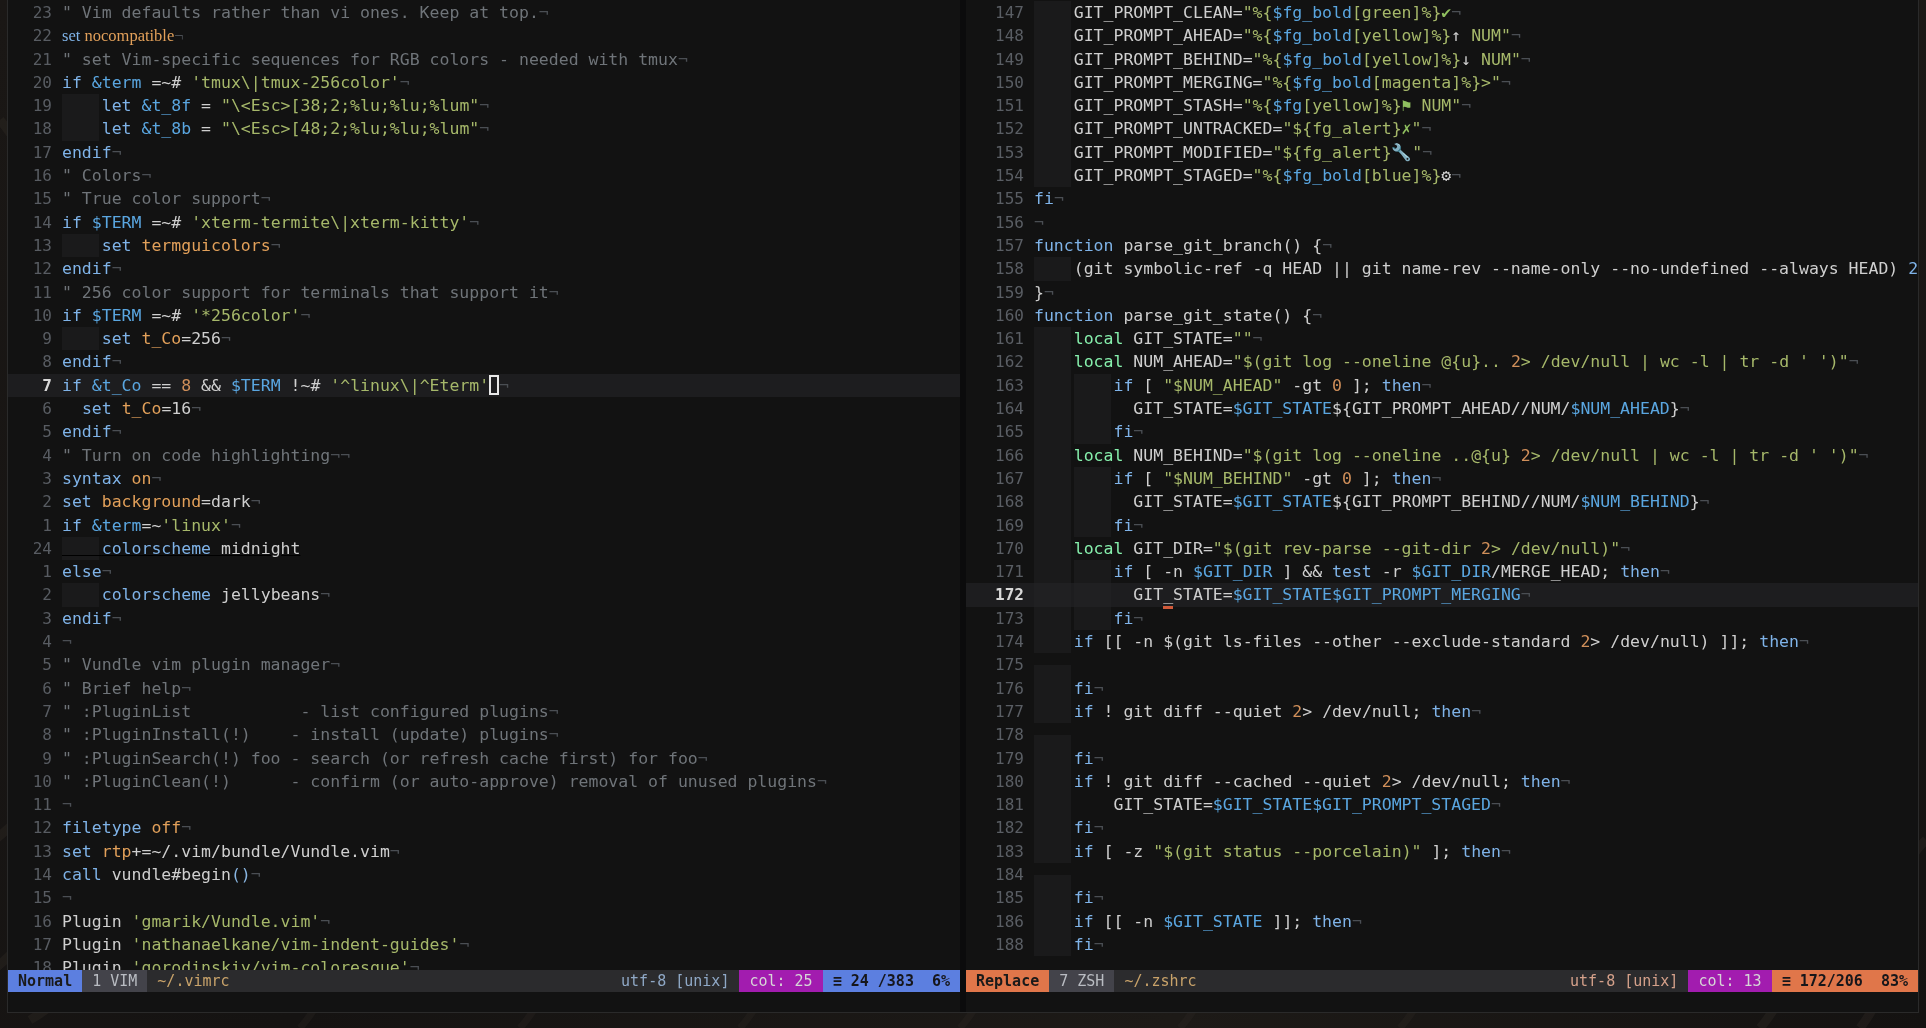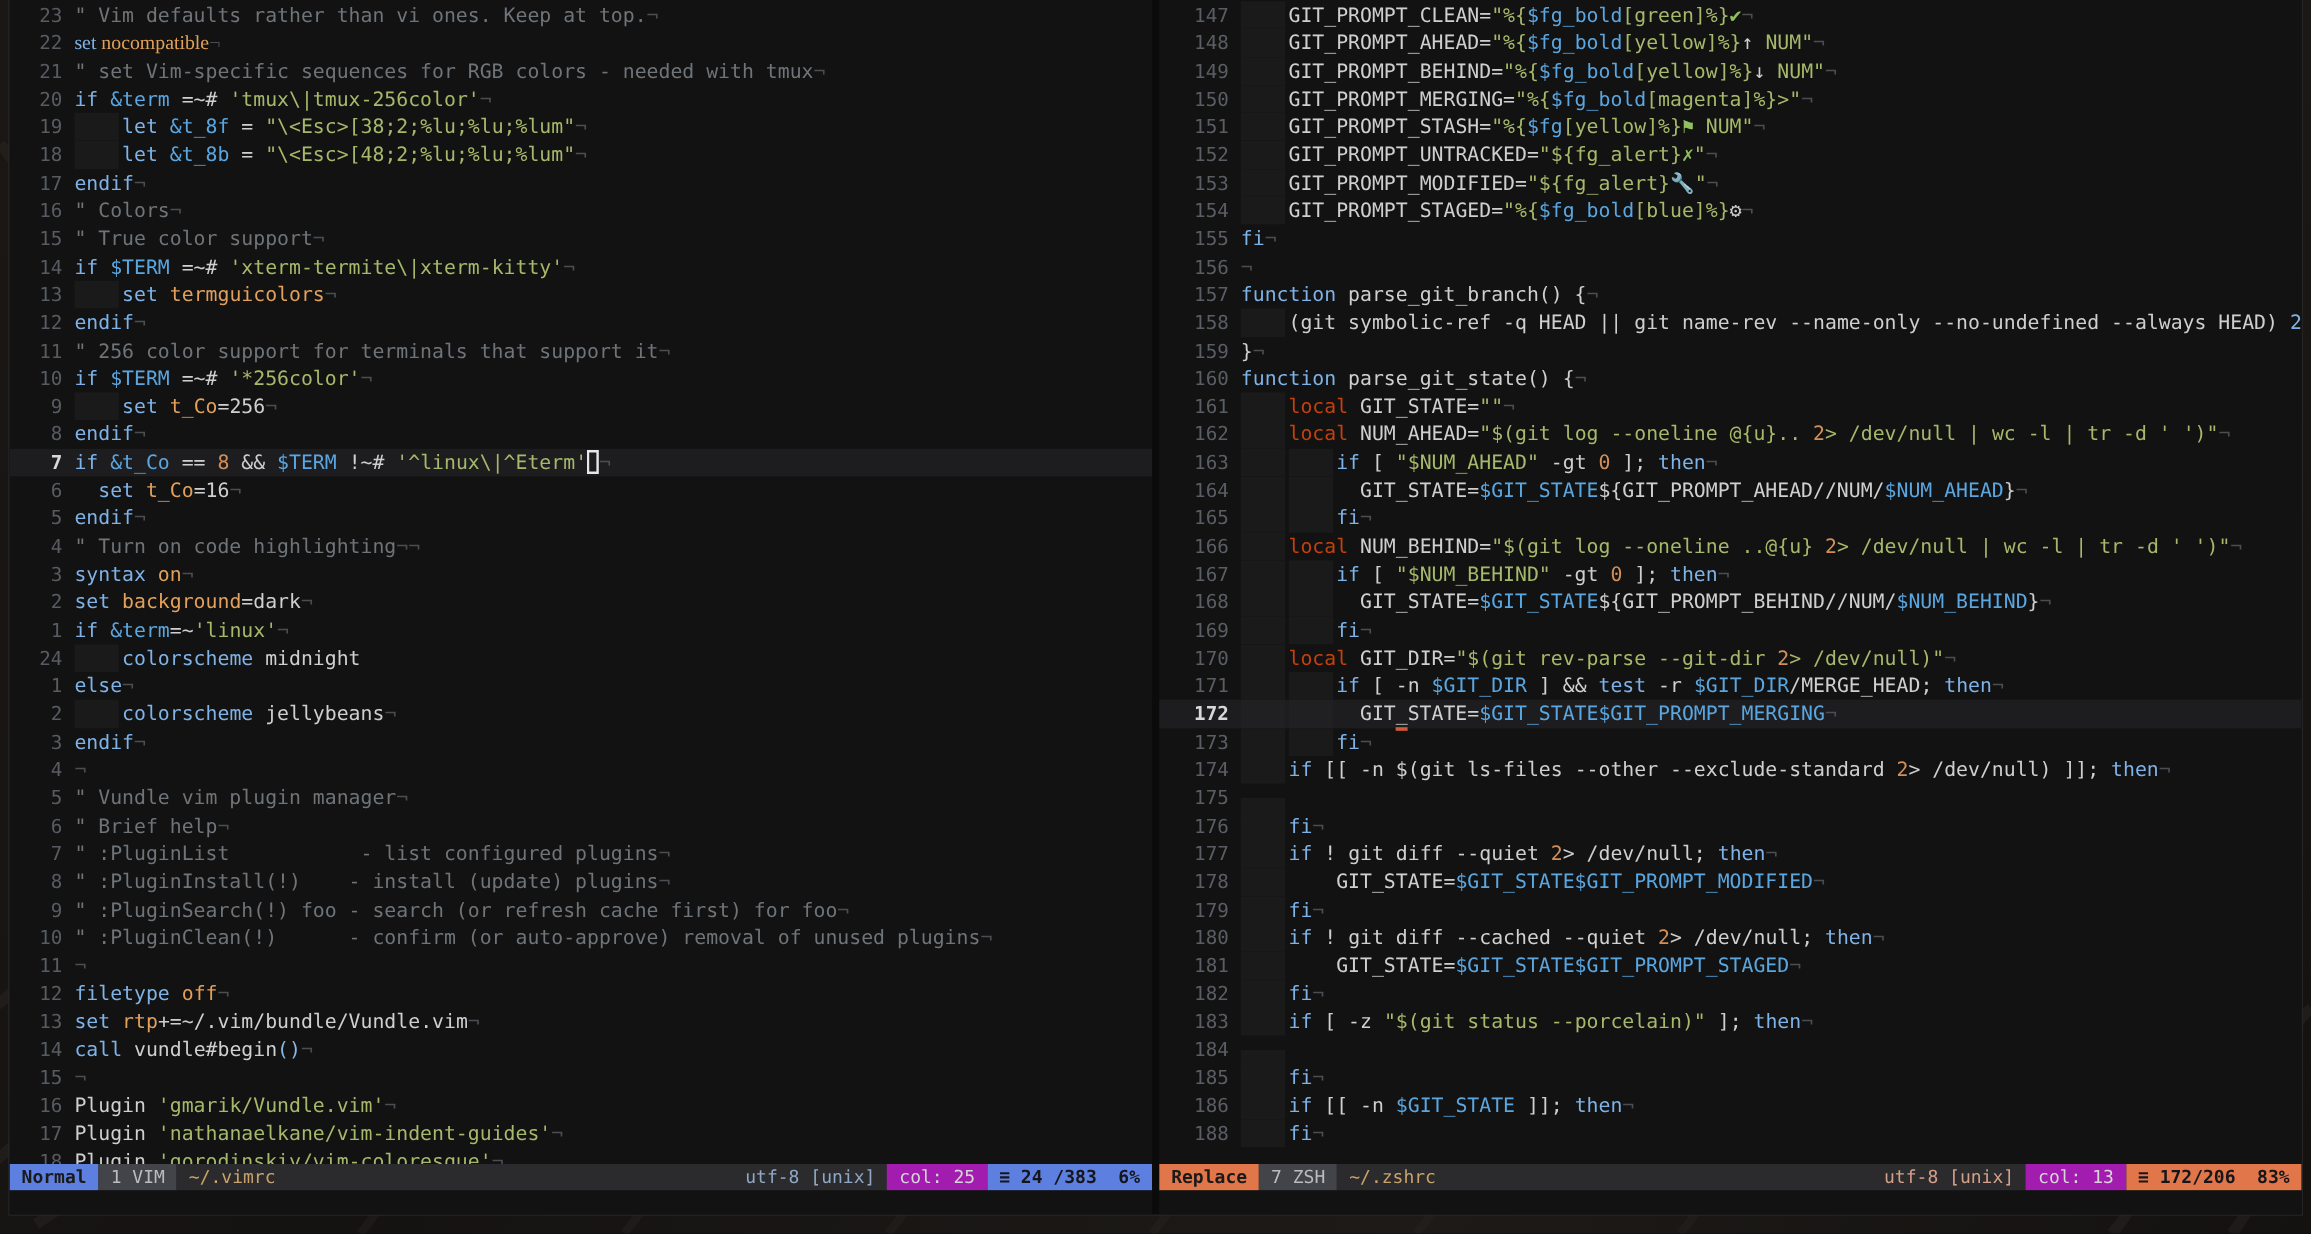--- a/index.html
+++ b/index.html
@@ -56,21 +56,21 @@
   .c-com{color:#6f7479;}
   .c-kw{color:#7fb3e8;}
   .c-kw2{color:#89b6e2;}
   .c-str{color:#a6b86a;}
   .c-num{color:#d08f5a;}
   .c-var{color:#5aa6e0;}
   .c-opt{color:#e2a05a;}
   .c-plain{color:#cfcfcf;}
   .c-eol{color:#4a4e53;}
   .c-grn{color:#8fbf5f;}
-  .c-org{color:#c2410c;}
+  .c-org{color:#86efac;}
   .c-ovf{color:#7fb3e8;}
 
   .cursor-block{
     display:inline-block;width:9.9px;height:20px;vertical-align:-4px;
     box-shadow:inset 0 0 0 2px #e8e8e8;background:transparent;margin:0;
   }
   .cursor-under{
     display:inline-block;width:9.9px;height:19px;vertical-align:-3px;
     border-bottom:3px solid #d05a3a;margin:0;
   }
@@ -148,21 +148,21 @@
         <div class="row"><div class="ln">10</div><div class="code"><span style="position: relative;"><span class="c-kw">if</span><span class="c-plain"> </span><span class="c-var">$TERM</span><span class="c-plain"> =~# </span><span class="c-str">'*256color'</span><span class="c-eol">¬</span></span></div></div>
         <div class="row"><div class="ln">9</div><div class="code"><div class="ig" style="left: 0px;"></div><span style="position: relative;"><span class="c-plain">    </span><span class="c-kw">set</span><span class="c-plain"> </span><span class="c-opt">t_Co</span><span class="c-plain">=256</span><span class="c-eol">¬</span></span></div></div>
         <div class="row"><div class="ln">8</div><div class="code"><span style="position: relative;"><span class="c-kw">endif</span><span class="c-eol">¬</span></span></div></div>
         <div class="row cur"><div class="ln">7</div><div class="code"><span style="position: relative;"><span class="c-kw">if</span><span class="c-plain"> </span><span class="c-var">&amp;t_Co</span><span class="c-plain"> == </span><span class="c-num">8</span><span class="c-plain"> &amp;&amp; </span><span class="c-var">$TERM</span><span class="c-plain"> !~# </span><span class="c-str">'^linux\|^Eterm'</span><span class="cursor-block"></span><span class="c-eol">¬</span></span></div></div>
         <div class="row"><div class="ln">6</div><div class="code"><span style="position: relative;"><span class="c-plain">  </span><span class="c-kw">set</span><span class="c-plain"> </span><span class="c-opt">t_Co</span><span class="c-plain">=16</span><span class="c-eol">¬</span></span></div></div>
         <div class="row"><div class="ln">5</div><div class="code"><span style="position: relative;"><span class="c-kw">endif</span><span class="c-eol">¬</span></span></div></div>
         <div class="row"><div class="ln">4</div><div class="code"><span style="position: relative;"><span class="c-com">" Turn on code highlighting</span><span class="c-eol">¬¬</span></span></div></div>
         <div class="row"><div class="ln">3</div><div class="code"><span style="position: relative;"><span class="c-kw">syntax</span><span class="c-plain"> </span><span class="c-opt">on</span><span class="c-eol">¬</span></span></div></div>
         <div class="row"><div class="ln">2</div><div class="code"><span style="position: relative;"><span class="c-kw">set</span><span class="c-plain"> </span><span class="c-opt">background</span><span class="c-plain">=dark</span><span class="c-eol">¬</span></span></div></div>
         <div class="row"><div class="ln">1</div><div class="code"><span style="position: relative;"><span class="c-kw">if</span><span class="c-plain"> </span><span class="c-var">&amp;term</span><span class="c-plain">=~</span><span class="c-str">'linux'</span><span class="c-eol">¬</span></span></div></div>
-        <div class="row"><div class="ln">24</div><div class="code"><div class="ig" style="left: 0px;"></div><span style="position: relative;"><span class="c-plain">    </span><span class="c-kw">colorscheme</span><span class="c-plain"> midnight</span></span></div></div>
+        <div class="row"><div class="ln">24</div><div class="code"><div class="ig" style="left: 0px;"></div><span style="position: relative; text-decoration: underline;"><span class="c-plain">    </span><span class="c-kw">colorscheme</span><span class="c-plain"> midnight</span></span></div></div>
         <div class="row"><div class="ln">1</div><div class="code"><span style="position: relative;"><span class="c-kw">else</span><span class="c-eol">¬</span></span></div></div>
         <div class="row"><div class="ln">2</div><div class="code"><div class="ig" style="left: 0px;"></div><span style="position: relative;"><span class="c-plain">    </span><span class="c-kw">colorscheme</span><span class="c-plain"> jellybeans</span><span class="c-eol">¬</span></span></div></div>
         <div class="row"><div class="ln">3</div><div class="code"><span style="position: relative;"><span class="c-kw">endif</span><span class="c-eol">¬</span></span></div></div>
         <div class="row"><div class="ln">4</div><div class="code"><span style="position: relative;"><span class="c-eol">¬</span></span></div></div>
         <div class="row"><div class="ln">5</div><div class="code"><span style="position: relative;"><span class="c-com">" Vundle vim plugin manager</span><span class="c-eol">¬</span></span></div></div>
         <div class="row"><div class="ln">6</div><div class="code"><span style="position: relative;"><span class="c-com">" Brief help</span><span class="c-eol">¬</span></span></div></div>
         <div class="row"><div class="ln">7</div><div class="code"><span style="position: relative;"><span class="c-com">" :PluginList           - list configured plugins</span><span class="c-eol">¬</span></span></div></div>
         <div class="row"><div class="ln">8</div><div class="code"><span style="position: relative;"><span class="c-com">" :PluginInstall(!)    - install (update) plugins</span><span class="c-eol">¬</span></span></div></div>
         <div class="row"><div class="ln">9</div><div class="code"><span style="position: relative;"><span class="c-com">" :PluginSearch(!) foo - search (or refresh cache first) for foo</span><span class="c-eol">¬</span></span></div></div>
         <div class="row"><div class="ln">10</div><div class="code"><span style="position: relative;"><span class="c-com">" :PluginClean(!)      - confirm (or auto-approve) removal of unused plugins</span><span class="c-eol">¬</span></span></div></div>
@@ -225,21 +225,21 @@
         <div class="row"><div class="ln">168</div><div class="code"><div class="ig" style="left: 0px;"></div><div class="ig" style="left: 39.6px;"></div><span style="position: relative;"><span class="c-plain">          GIT_STATE=</span><span class="c-var">$GIT_STATE</span><span class="c-plain">${GIT_PROMPT_BEHIND//NUM/</span><span class="c-var">$NUM_BEHIND</span><span class="c-plain">}</span><span class="c-eol">¬</span></span></div></div>
         <div class="row"><div class="ln">169</div><div class="code"><div class="ig" style="left: 0px;"></div><div class="ig" style="left: 39.6px;"></div><span style="position: relative;"><span class="c-plain">        </span><span class="c-kw">fi</span><span class="c-eol">¬</span></span></div></div>
         <div class="row"><div class="ln">170</div><div class="code"><div class="ig" style="left: 0px;"></div><span style="position: relative;"><span class="c-plain">    </span><span class="c-org">local</span><span class="c-plain"> GIT_DIR=</span><span class="c-str">"$(</span><span class="c-str">git</span><span class="c-str"> rev-parse </span><span class="c-str">--git-dir</span><span class="c-str"> </span><span class="c-num">2</span><span class="c-str">&gt; /dev/null)"</span><span class="c-eol">¬</span></span></div></div>
         <div class="row"><div class="ln">171</div><div class="code"><div class="ig" style="left: 0px;"></div><div class="ig" style="left: 39.6px;"></div><span style="position: relative;"><span class="c-plain">        </span><span class="c-kw">if</span><span class="c-plain"> [ -n </span><span class="c-var">$GIT_DIR</span><span class="c-plain"> ] &amp;&amp; </span><span class="c-kw">test</span><span class="c-plain"> -r </span><span class="c-var">$GIT_DIR</span><span class="c-plain">/MERGE_HEAD; </span><span class="c-kw">then</span><span class="c-eol">¬</span></span></div></div>
         <div class="row cur"><div class="ln">172</div><div class="code"><div class="ig" style="left: 0px;"></div><div class="ig" style="left: 39.6px;"></div><span style="position: relative;"><span class="c-plain">          GIT_STATE=</span><span class="c-var">$GIT_STATE</span><span class="c-var">$GIT_PROMPT_MERGING</span><span class="c-eol">¬</span><span class="cursor-under" style="position: absolute; left: 128.7px; top: 2px;"></span></span></div></div>
         <div class="row"><div class="ln">173</div><div class="code"><div class="ig" style="left: 0px;"></div><div class="ig" style="left: 39.6px;"></div><span style="position: relative;"><span class="c-plain">        </span><span class="c-kw">fi</span><span class="c-eol">¬</span></span></div></div>
         <div class="row"><div class="ln">174</div><div class="code"><div class="ig" style="left: 0px;"></div><span style="position: relative;"><span class="c-plain">    </span><span class="c-kw">if</span><span class="c-plain"> [[ -n $(</span><span class="c-plain">git</span><span class="c-plain"> ls-files </span><span class="c-plain">--other --exclude-standard</span><span class="c-plain"> </span><span class="c-num">2</span><span class="c-plain">&gt; /dev/null) ]]; </span><span class="c-kw">then</span><span class="c-eol">¬</span></span></div></div>
         <div class="row"><div class="ln">175</div><div class="code"><div class="ig" style="left: 0px;"></div></div></div>
         <div class="row"><div class="ln">176</div><div class="code"><div class="ig" style="left: 0px;"></div><span style="position: relative;"><span class="c-plain">    </span><span class="c-kw">fi</span><span class="c-eol">¬</span></span></div></div>
         <div class="row"><div class="ln">177</div><div class="code"><div class="ig" style="left: 0px;"></div><span style="position: relative;"><span class="c-plain">    </span><span class="c-kw">if</span><span class="c-plain"> ! </span><span class="c-plain">git</span><span class="c-plain"> diff </span><span class="c-plain">--quiet</span><span class="c-plain"> </span><span class="c-num">2</span><span class="c-plain">&gt; /dev/null; </span><span class="c-kw">then</span><span class="c-eol">¬</span></span></div></div>
-        <div class="row"><div class="ln">178</div><div class="code"><div class="ig" style="left: 0px;"></div><span style="position: relative;"><span class="c-plain">        GIT_STATE=</span><span class="c-var">$GIT_STATE</span><span class="c-var">$GIT_PROMPT_MODIFIED</span><span class="c-eol">¬</span></span></div></div>
+        <div class="row"><div class="ln">178</div><div class="code"><div class="ig" style="left: 0px;"></div></div></div>
         <div class="row"><div class="ln">179</div><div class="code"><div class="ig" style="left: 0px;"></div><span style="position: relative;"><span class="c-plain">    </span><span class="c-kw">fi</span><span class="c-eol">¬</span></span></div></div>
         <div class="row"><div class="ln">180</div><div class="code"><div class="ig" style="left: 0px;"></div><span style="position: relative;"><span class="c-plain">    </span><span class="c-kw">if</span><span class="c-plain"> ! </span><span class="c-plain">git</span><span class="c-plain"> diff </span><span class="c-plain">--cached --quiet</span><span class="c-plain"> </span><span class="c-num">2</span><span class="c-plain">&gt; /dev/null; </span><span class="c-kw">then</span><span class="c-eol">¬</span></span></div></div>
         <div class="row"><div class="ln">181</div><div class="code"><div class="ig" style="left: 0px;"></div><span style="position: relative;"><span class="c-plain">        GIT_STATE=</span><span class="c-var">$GIT_STATE</span><span class="c-var">$GIT_PROMPT_STAGED</span><span class="c-eol">¬</span></span></div></div>
         <div class="row"><div class="ln">182</div><div class="code"><div class="ig" style="left: 0px;"></div><span style="position: relative;"><span class="c-plain">    </span><span class="c-kw">fi</span><span class="c-eol">¬</span></span></div></div>
         <div class="row"><div class="ln">183</div><div class="code"><div class="ig" style="left: 0px;"></div><span style="position: relative;"><span class="c-plain">    </span><span class="c-kw">if</span><span class="c-plain"> [ -z </span><span class="c-str">"$(</span><span class="c-str">git</span><span class="c-str"> status </span><span class="c-str">--porcelain</span><span class="c-str">)"</span><span class="c-plain"> ]; </span><span class="c-kw">then</span><span class="c-eol">¬</span></span></div></div>
         <div class="row"><div class="ln">184</div><div class="code"><div class="ig" style="left: 0px;"></div></div></div>
         <div class="row"><div class="ln">185</div><div class="code"><div class="ig" style="left: 0px;"></div><span style="position: relative;"><span class="c-plain">    </span><span class="c-kw">fi</span><span class="c-eol">¬</span></span></div></div>
         <div class="row"><div class="ln">186</div><div class="code"><div class="ig" style="left: 0px;"></div><span style="position: relative;"><span class="c-plain">    </span><span class="c-kw">if</span><span class="c-plain"> [[ -n </span><span class="c-var">$GIT_STATE</span><span class="c-plain"> ]]; </span><span class="c-kw">then</span><span class="c-eol">¬</span></span></div></div>
         <div class="row"><div class="ln">188</div><div class="code"><div class="ig" style="left: 0px;"></div><span style="position: relative;"><span class="c-plain">    </span><span class="c-kw">fi</span><span class="c-eol">¬</span></span></div></div>
       </div>

